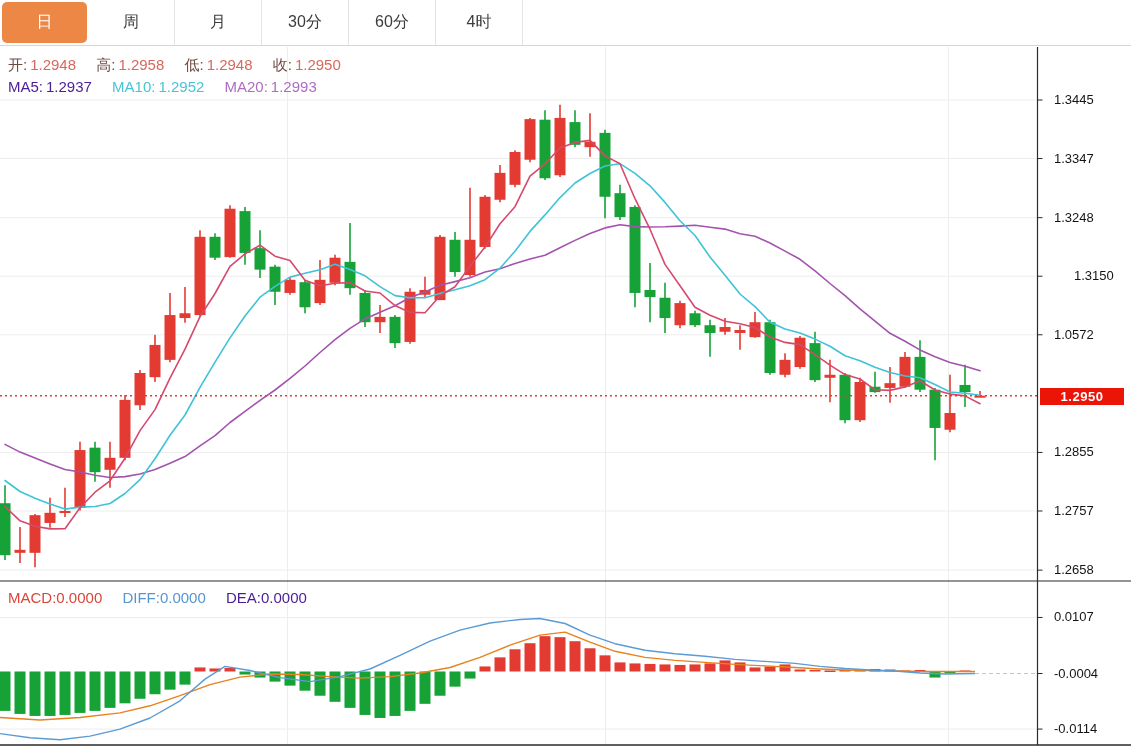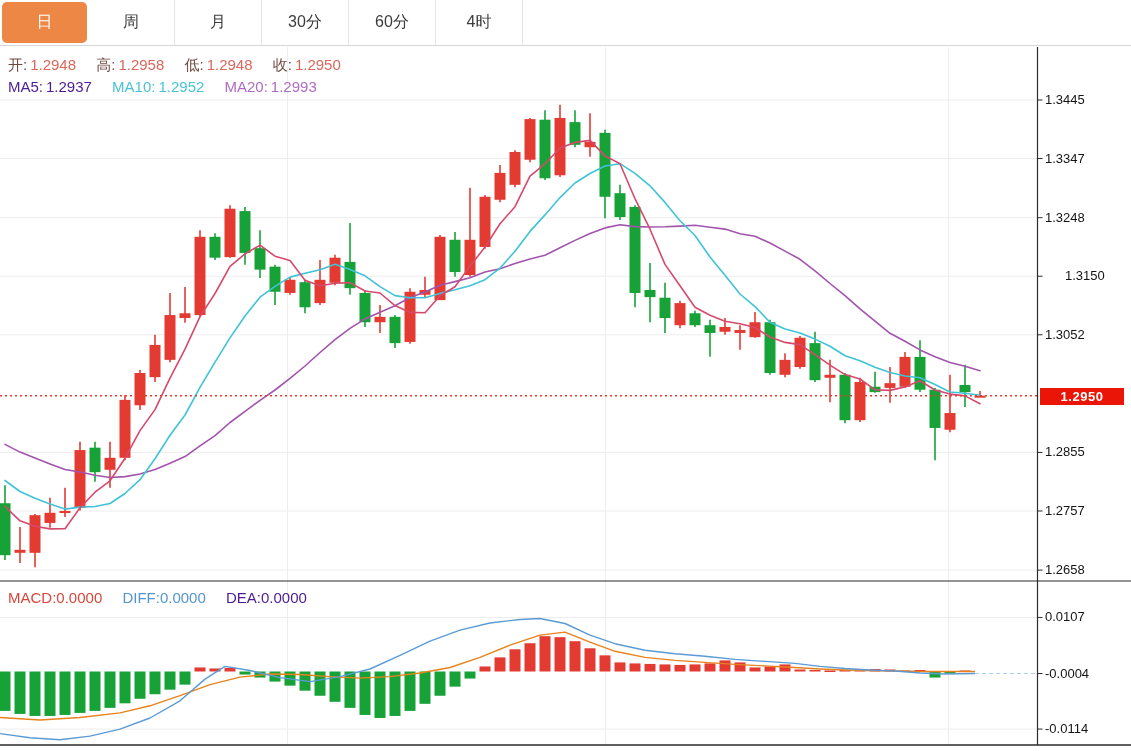--- a/index.html
+++ b/index.html
@@ -24,21 +24,21 @@
   .c-ohlc-v{color:#da675c;}
   .c-ma5{color:#4c1d95;}
   .c-ma10{color:#49c4d6;}
   .c-ma20{color:#b06cc4;margin-top:44px;}
   .c-macd{color:#d9473b;}
   .c-diff{color:#5596d2;}
   .c-dea{color:#4c1d95;}
   
   #chart-svg{position:absolute;top:46px;left:0;}
   
-  #axis-layer{position:absolute;top:0;left:0;width:1072px;height:751px;pointer-events:none;border-radius:22px;}
+  #axis-layer{position:absolute;top:0;left:9px;width:1072px;height:751px;pointer-events:none;border-radius:22px;}
   .axis-label{position:absolute;left:1045px;font-size:13px;color:#141414;line-height:16px;}
   
   .price-tag{position:absolute;left:1040px;top:388px;width:84px;height:17px;background:#ea1506;
              color:#fff;font-size:13px;font-weight:bold;display:flex;align-items:center;
              justify-content:center;z-index:6;letter-spacing:.5px;}
 </style>
 </head>
 <body>
 
 <div id="app">
@@ -303,21 +303,21 @@
       <line x1="1037.5" y1="617.459595959596" x2="1042.5" y2="617.459595959596" stroke="#2b2b2b" stroke-width="1"></line>
       <line x1="1037.5" y1="673.520202020202" x2="1042.5" y2="673.520202020202" stroke="#2b2b2b" stroke-width="1"></line>
       <line x1="1037.5" y1="729.0757575757576" x2="1042.5" y2="729.0757575757576" stroke="#2b2b2b" stroke-width="1"></line>
     </svg>
 
   <div id="axis-layer">
       <div class="axis-label" style="top: 92px;">1.3445</div>
       <div class="axis-label" style="top: 150.542px;">1.3347</div>
       <div class="axis-label" style="top: 209.682px;">1.3248</div>
       <div class="axis-label" style="top: 268.225px; margin-left: 20px;">1.3150</div>
-      <div class="axis-label" style="top: 326.767px;">1.3052</div>
+      <div class="axis-label" style="top: 326.767px;">1.0572</div>
       <div class="axis-label" style="top: 444.449px;">1.2855</div>
       <div class="axis-label" style="top: 502.992px;">1.2757</div>
       <div class="axis-label" style="top: 562.131px;">1.2658</div>
       <div class="axis-label" style="top: 609.46px;">0.0107</div>
       <div class="axis-label" style="top: 665.52px;">-0.0004</div>
       <div class="axis-label" style="top: 721.076px;">-0.0114</div>
     </div>
 
   <div class="price-tag">1.2950</div>
 

